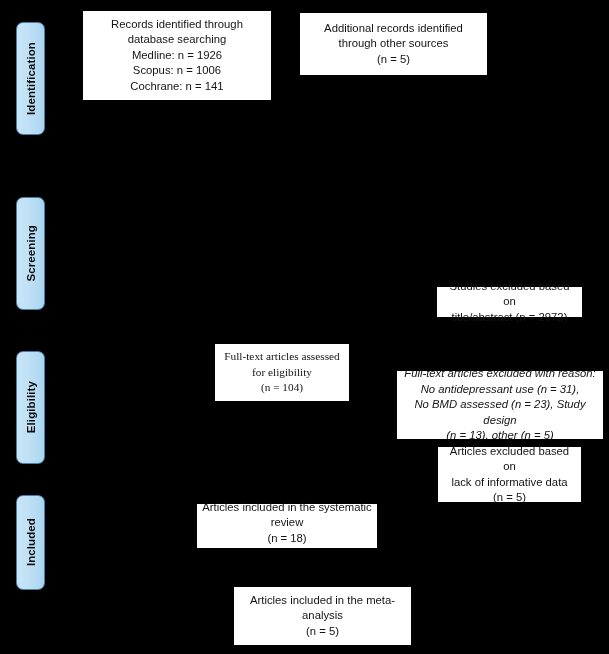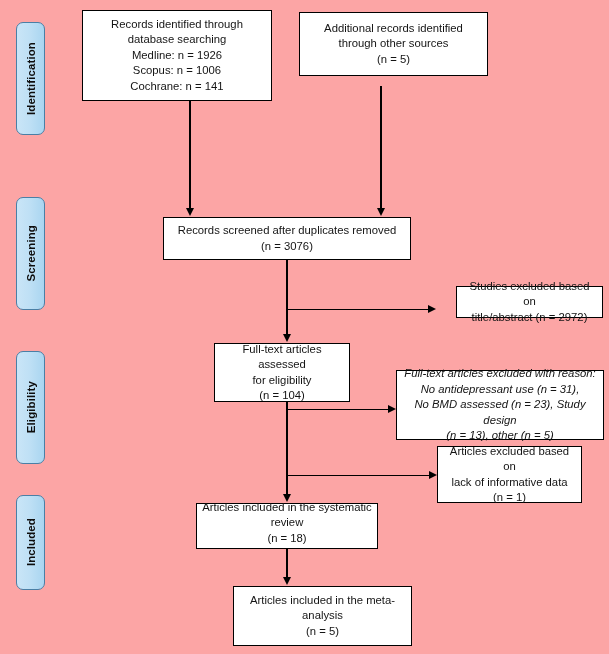--- a/index.html
+++ b/index.html
@@ -8,21 +8,21 @@
     background: #ffffff;
   }
   body {
     font-family: "Liberation Sans", sans-serif;
     color: #1a1a1a;
   }
   #diagram {
     position: relative;
     width: 609px;
     height: 654px;
-    background: #fca5a5;
+    background: #000000;
     overflow: hidden;
   }
   .stage-label {
     position: absolute;
     background: linear-gradient(to right, #c9e5f7 0%, #bfe0f5 45%, #a9d5f0 100%);
     border: 1px solid #4a7fa5;
     border-radius: 7px;
     box-sizing: border-box;
     display: flex;
     align-items: center;
@@ -104,47 +104,43 @@
 Scopus: n = 1006
 Cochrane: n = 141</span>
   </div>
 
   <div class="node" style="left:299px; top:12px; width:189px; height:64px;">
     <span class="node-text">Additional records identified
 through other sources
 (n = 5)</span>
   </div>
 
-  <div class="node" style="left:163px; top:217px; width:248px; height:43px;">
-    <span class="node-text">Records screened after duplicates removed
-(n = 3076)</span>
-  </div>
 
-  <div class="node" style="left:436px; top:286px; width:147px; height:32px;margin-left:20px;">
+  <div class="node" style="left:436px; top:286px; width:147px; height:32px;">
     <span class="node-text">Studies excluded based on
 title/abstract (n = 2972)</span>
   </div>
 
-  <div class="node" style="left:214px; top:343px; width:136px; height:59px;">
+  <div class="node" style="left:214px; top:343px; width:136px; height:59px;font-family:Liberation Serif, serif;">
     <span class="node-text">Full-text articles assessed
 for eligibility
 (n = 104)</span>
   </div>
 
   <div class="node" style="left:396px; top:370px; width:208px; height:70px;font-style:italic;">
     <span class="node-text">Full-text articles excluded with reason:
 No antidepressant use (n = 31),
 No BMD assessed (n = 23), Study design
 (n = 13), other (n = 5)</span>
   </div>
 
   <div class="node" style="left:437px; top:446px; width:145px; height:57px;">
     <span class="node-text">Articles excluded based on
 lack of informative data
-(n = 1)</span>
+(n = 5)</span>
   </div>
 
   <div class="node" style="left:196px; top:503px; width:182px; height:46px;align-items:flex-end;">
     <span class="node-text">Articles included in the systematic
 review
 (n = 18)</span>
   </div>
 
   <div class="node" style="left:197px; top:586px; width:179px; height:60px;margin-left:36px;">
     <span class="node-text">Articles included in the meta-

